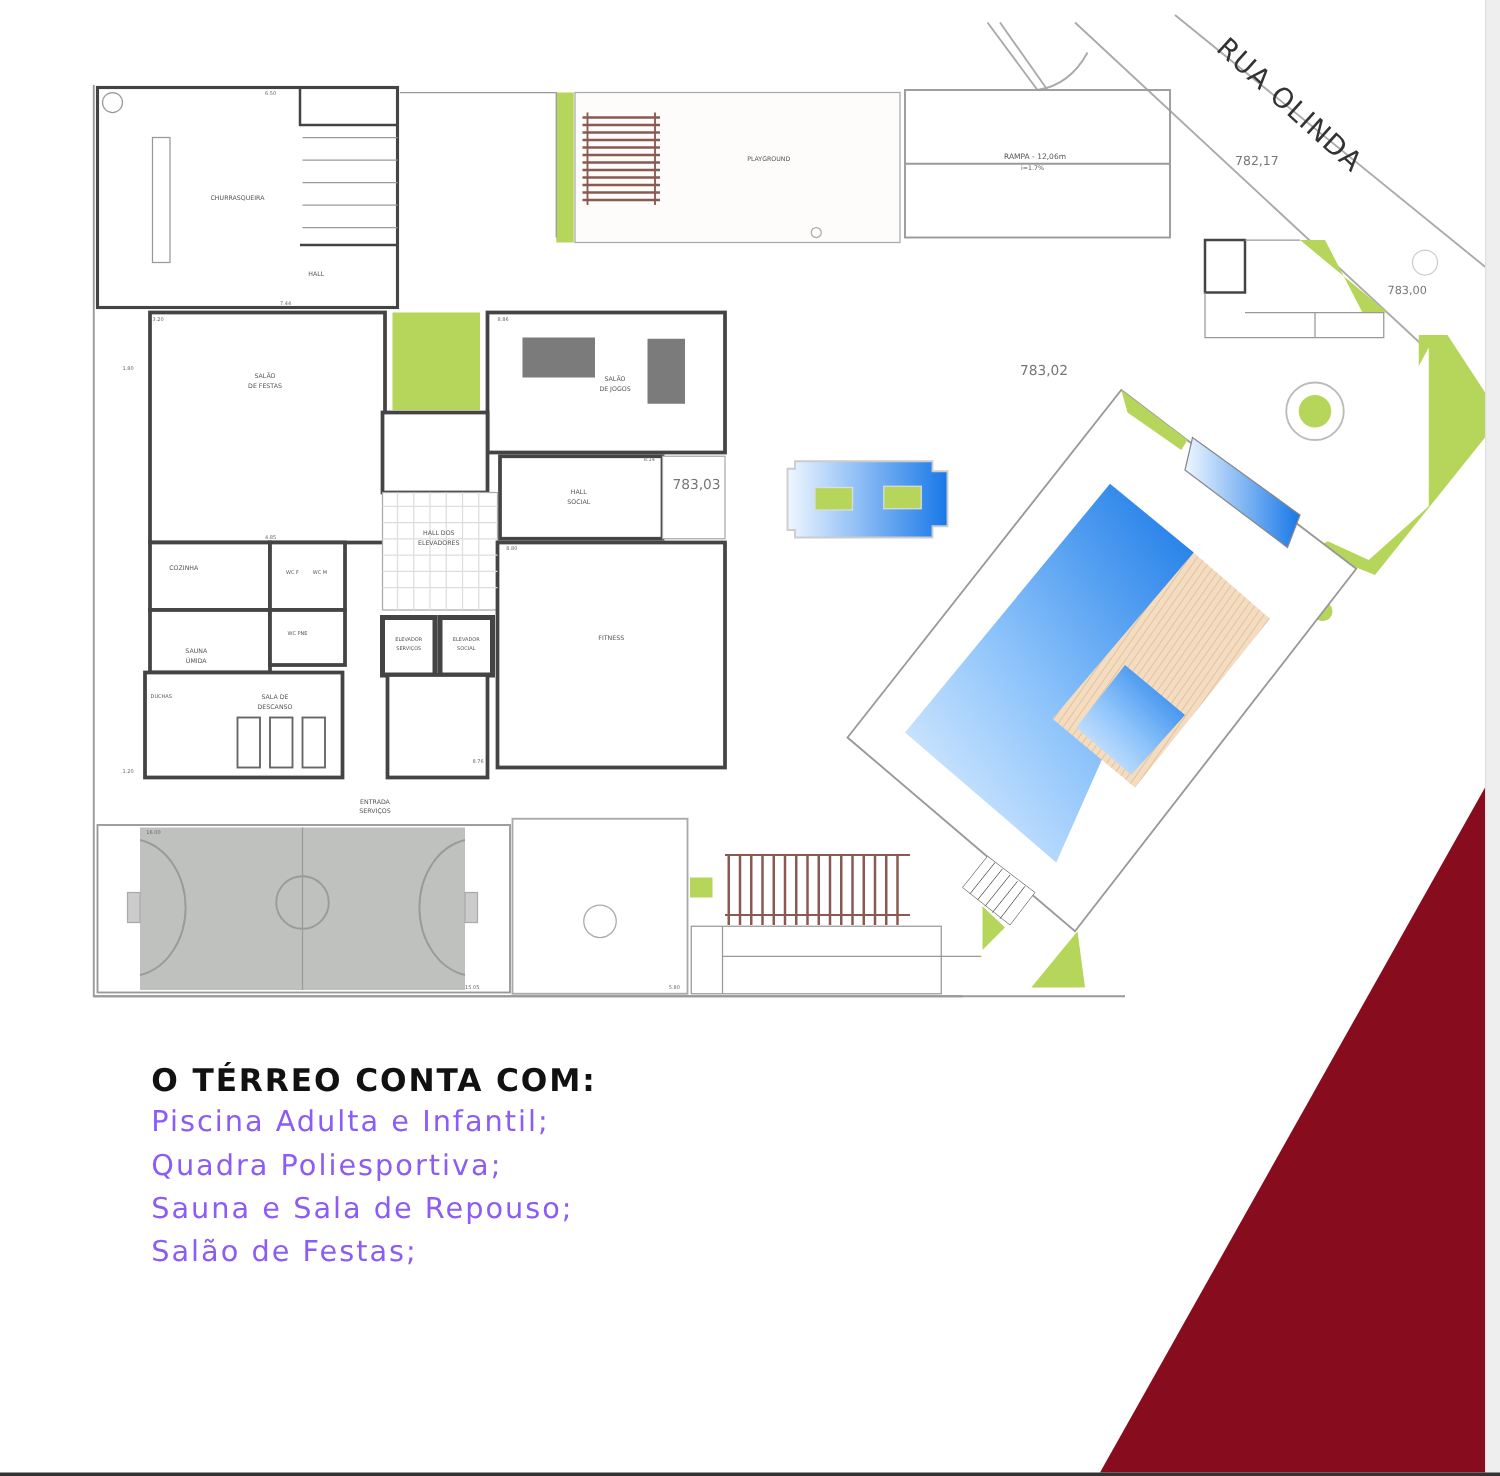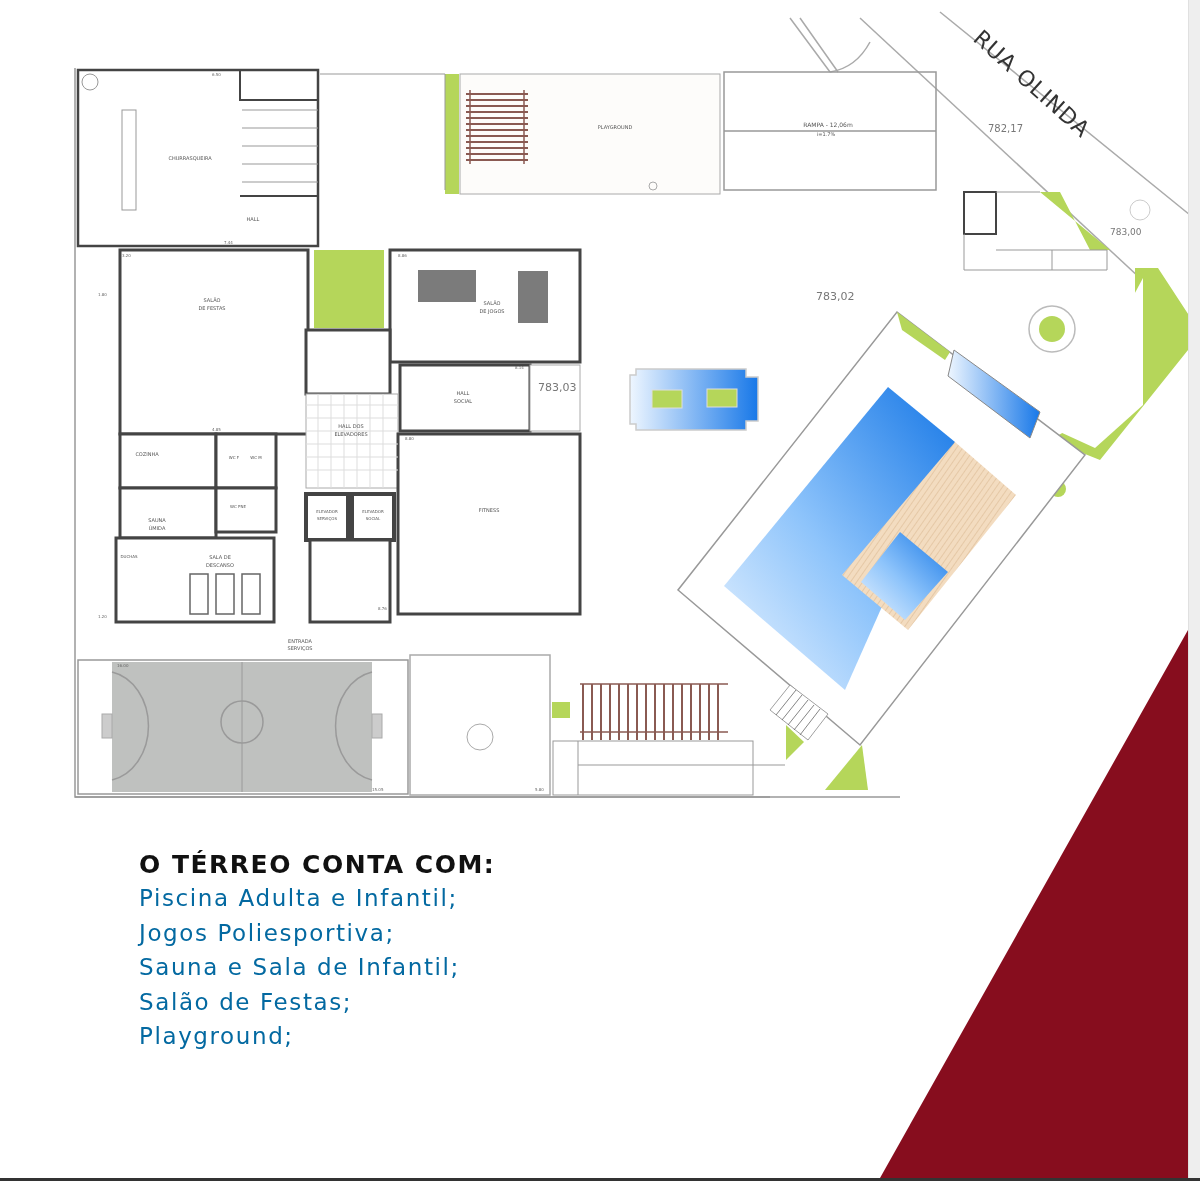--- a/index.html
+++ b/index.html
@@ -5,24 +5,24 @@
   html, body { margin:0; padding:0; }
   body { width:1200px; height:1181px; position:relative; background:#ffffff; overflow:hidden; font-family:"DejaVu Sans", sans-serif; }
   #page { position:absolute; left:0; top:0; width:1200px; height:1181px; background:#fff; }
   #right-edge { position:absolute; right:0; top:0; width:11px; height:1181px; background:#eeeeee; border-left:1px solid #e0e0e0; }
   #bottom-bar { position:absolute; left:0; bottom:0; width:1200px; height:3px; background:#333; }
   svg#plan { position:absolute; left:0; top:0; }
   .lbl { font-family:"DejaVu Sans", sans-serif; fill:#555; font-size:5px; text-anchor:middle; }
   .dim { font-family:"DejaVu Sans", sans-serif; fill:#666; font-size:4px; }
   .level { font-family:"DejaVu Sans", sans-serif; fill:#777; font-size:11px; }
   .street { font-family:"DejaVu Sans", sans-serif; fill:#333; font-size:22px; letter-spacing:1px; }
-  #amenities { position:absolute; left:139px; top:848px; }
+  #amenities { position:absolute; left:121px; top:848px; }
   #amenities h2 { margin:0; font-family:"DejaVu Sans", sans-serif; font-weight:bold; font-size:25px; letter-spacing:1.5px; color:#111; line-height:33px; }
   #amenities ul { list-style:none; margin:0; padding:0; }
-  #amenities li { font-family:"DejaVu Sans", sans-serif; font-size:23px; letter-spacing:1.6px; color:#0369a1; line-height:34.5px; }
+  #amenities li { font-family:"DejaVu Sans", sans-serif; font-size:23px; letter-spacing:1.6px; color:#8b5cf6; line-height:34.5px; }
 </style>
 </head>
 <body>
 
 <div id="page">
 
 <svg id="plan" width="1200" height="1181" viewBox="0 0 1200 1181">
   <defs>
     <linearGradient id="poolGrad" x1="0" y1="1" x2="1" y2="0">
       <stop offset="0" stop-color="#eaf4ff"></stop>
@@ -274,22 +274,21 @@
     <text x="535" y="791">5.80</text>
     <text x="98" y="296">1.80</text>
     <text x="98" y="618">1.20</text>
   </g>
 </svg>
 
 <div id="amenities">
   <h2>O TÉRREO CONTA COM:</h2>
   <ul>
     <li>Piscina Adulta e Infantil;</li>
-    <li>Jogos Poliesportiva;</li>
-    <li>Sauna e Sala de Infantil;</li>
+    <li>Quadra Poliesportiva;</li>
+    <li>Sauna e Sala de Repouso;</li>
     <li>Salão de Festas;</li>
-    <li>Playground;</li>
   </ul>
 </div>
 
 <div id="right-edge"></div>
 <div id="bottom-bar"></div>
 </div>
 
 </body></html>

